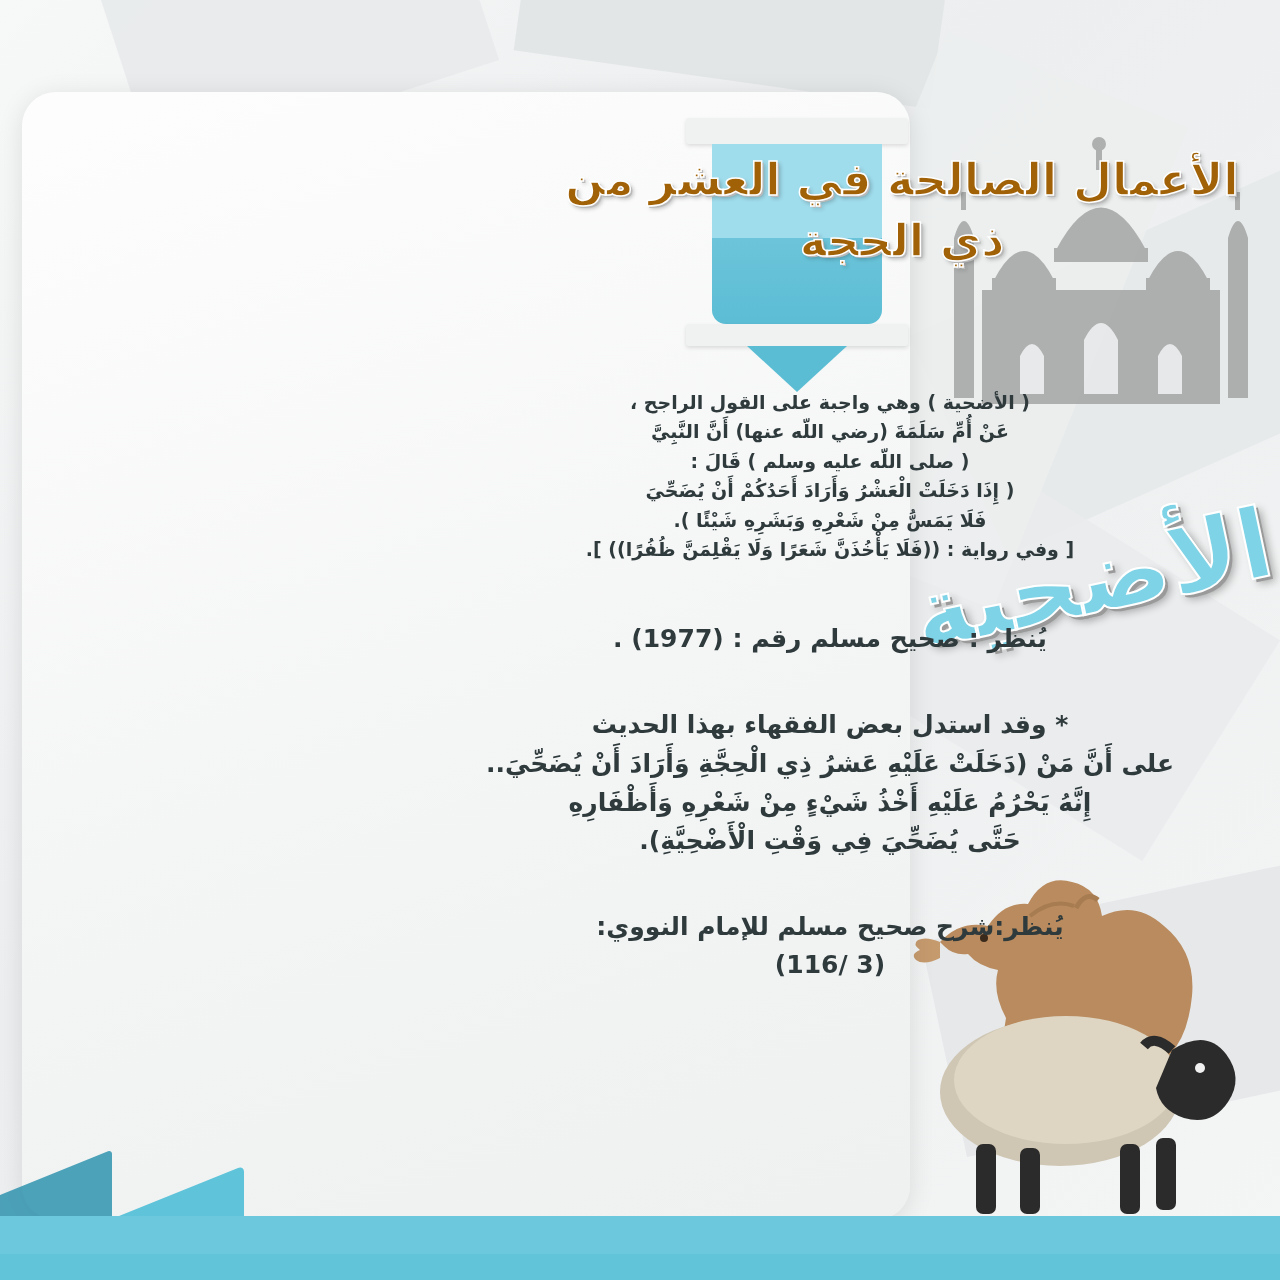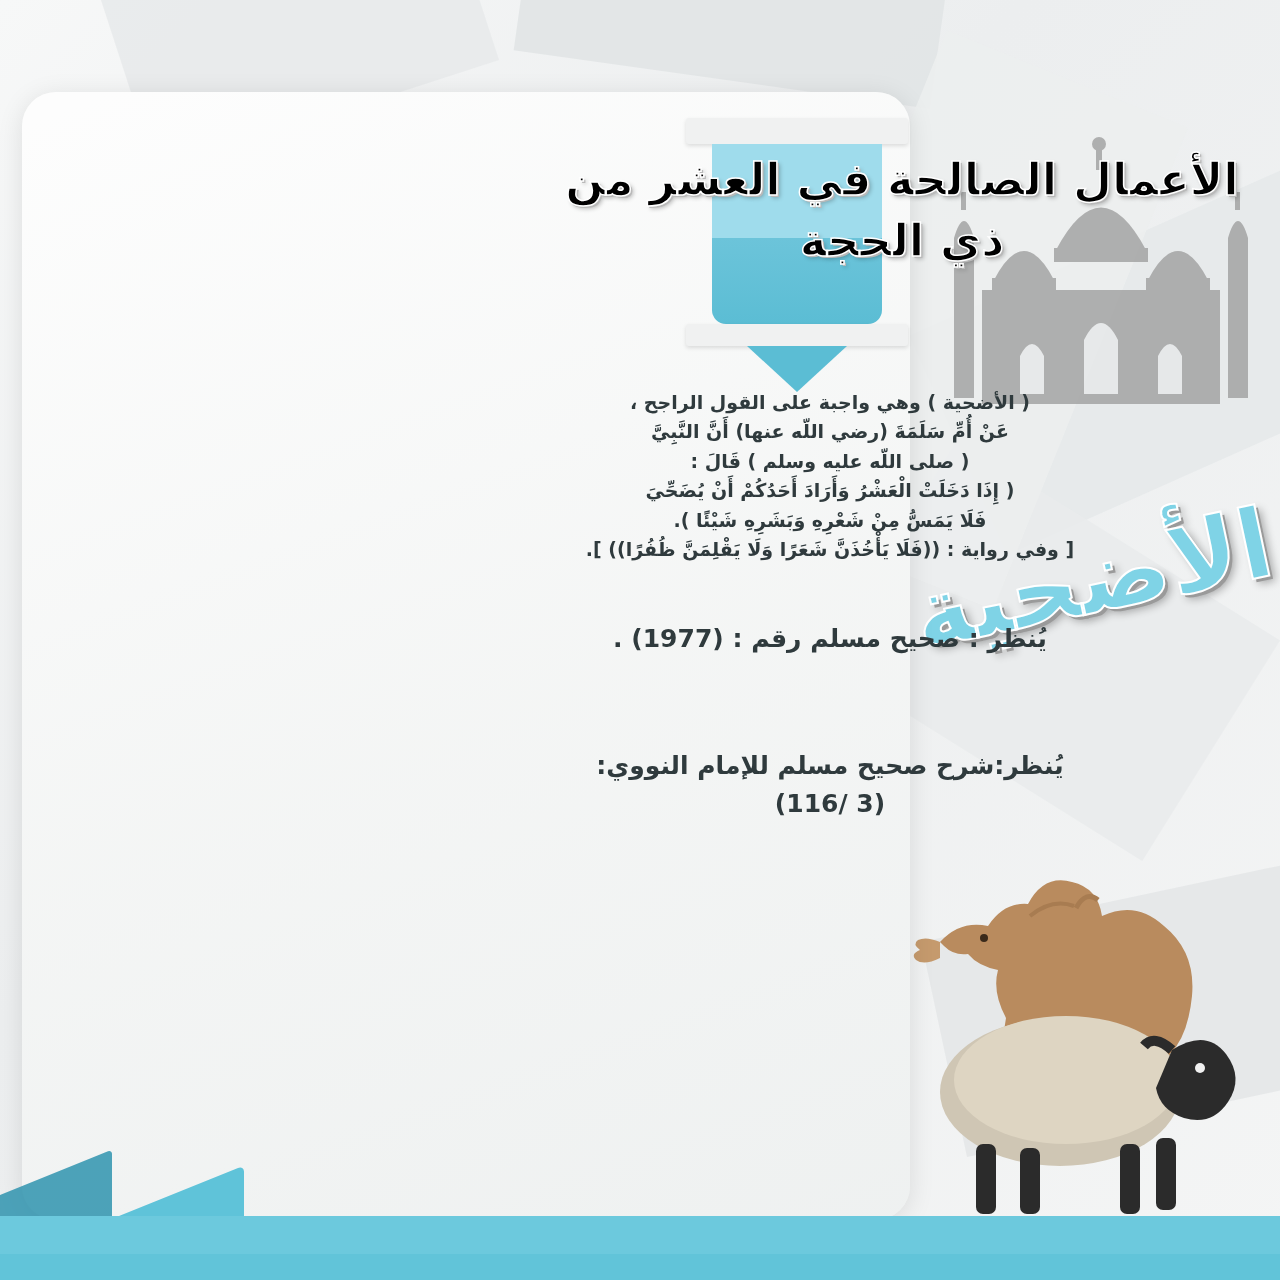--- a/index.html
+++ b/index.html
@@ -103,21 +103,21 @@
   .title {
     position: absolute;
     top: 150px;
     right: 38px;
     width: 680px;
     text-align: center;
     font-family: "DejaVu Sans", sans-serif;
     font-weight: bold;
     font-size: 45px;
     line-height: 1.35;
-    color: #000000;
+    color: #a16207;
     -webkit-text-stroke: 1.5px #ffffff;
     text-shadow:
       2px 2px 0 #b9b9b9,
       3px 3px 4px rgba(0,0,0,.25);
     direction: rtl;
   }
 
   
   .funnel {
     position: absolute;
@@ -324,20 +324,24 @@
   <div class="body-text">
     <p class="para">( الأضحية ) وهي واجبة على القول الراجح ،
 عَنْ أُمِّ سَلَمَةَ (رضي اللّه عنها) أَنَّ النَّبِيَّ
 ( صلى اللّه عليه وسلم ) قَالَ :
 ( إِذَا دَخَلَتْ الْعَشْرُ وَأَرَادَ أَحَدُكُمْ أَنْ يُضَحِّيَ
 فَلَا يَمَسُّ مِنْ شَعْرِهِ وَبَشَرِهِ شَيْئًا ).
 [ وفي رواية : ((فَلَا يَأْخُذَنَّ شَعَرًا وَلَا يَقْلِمَنَّ ظُفُرًا)) ].</p>
     <div class="spacer-lg"></div>
     <p class="source">يُنظر : صحيح مسلم رقم : (1977) .</p>
     <div class="spacer-lg"></div>
+    <p class="para small">* وقد استدل بعض الفقهاء بهذا الحديث
+على أَنَّ مَنْ (دَخَلَتْ عَلَيْهِ عَشرُ ذِي الْحِجَّةِ وَأَرَادَ أَنْ يُضَحِّيَ..
+إِنَّهُ يَحْرُمُ عَلَيْهِ أَخْذُ شَيْءٍ مِنْ شَعْرِهِ وَأَظْفَارِهِ
+حَتَّى يُضَحِّيَ فِي وَقْتِ الْأَضْحِيَّةِ).</p>
     <div class="spacer-md"></div>
     <p class="source">يُنظر:شرح صحيح مسلم للإمام النووي:
 (3 /116)</p>
   </div>
 
   <div class="bottom-band">
     <div class="bottom-band-inner"></div>
   </div>
 
 </div>

